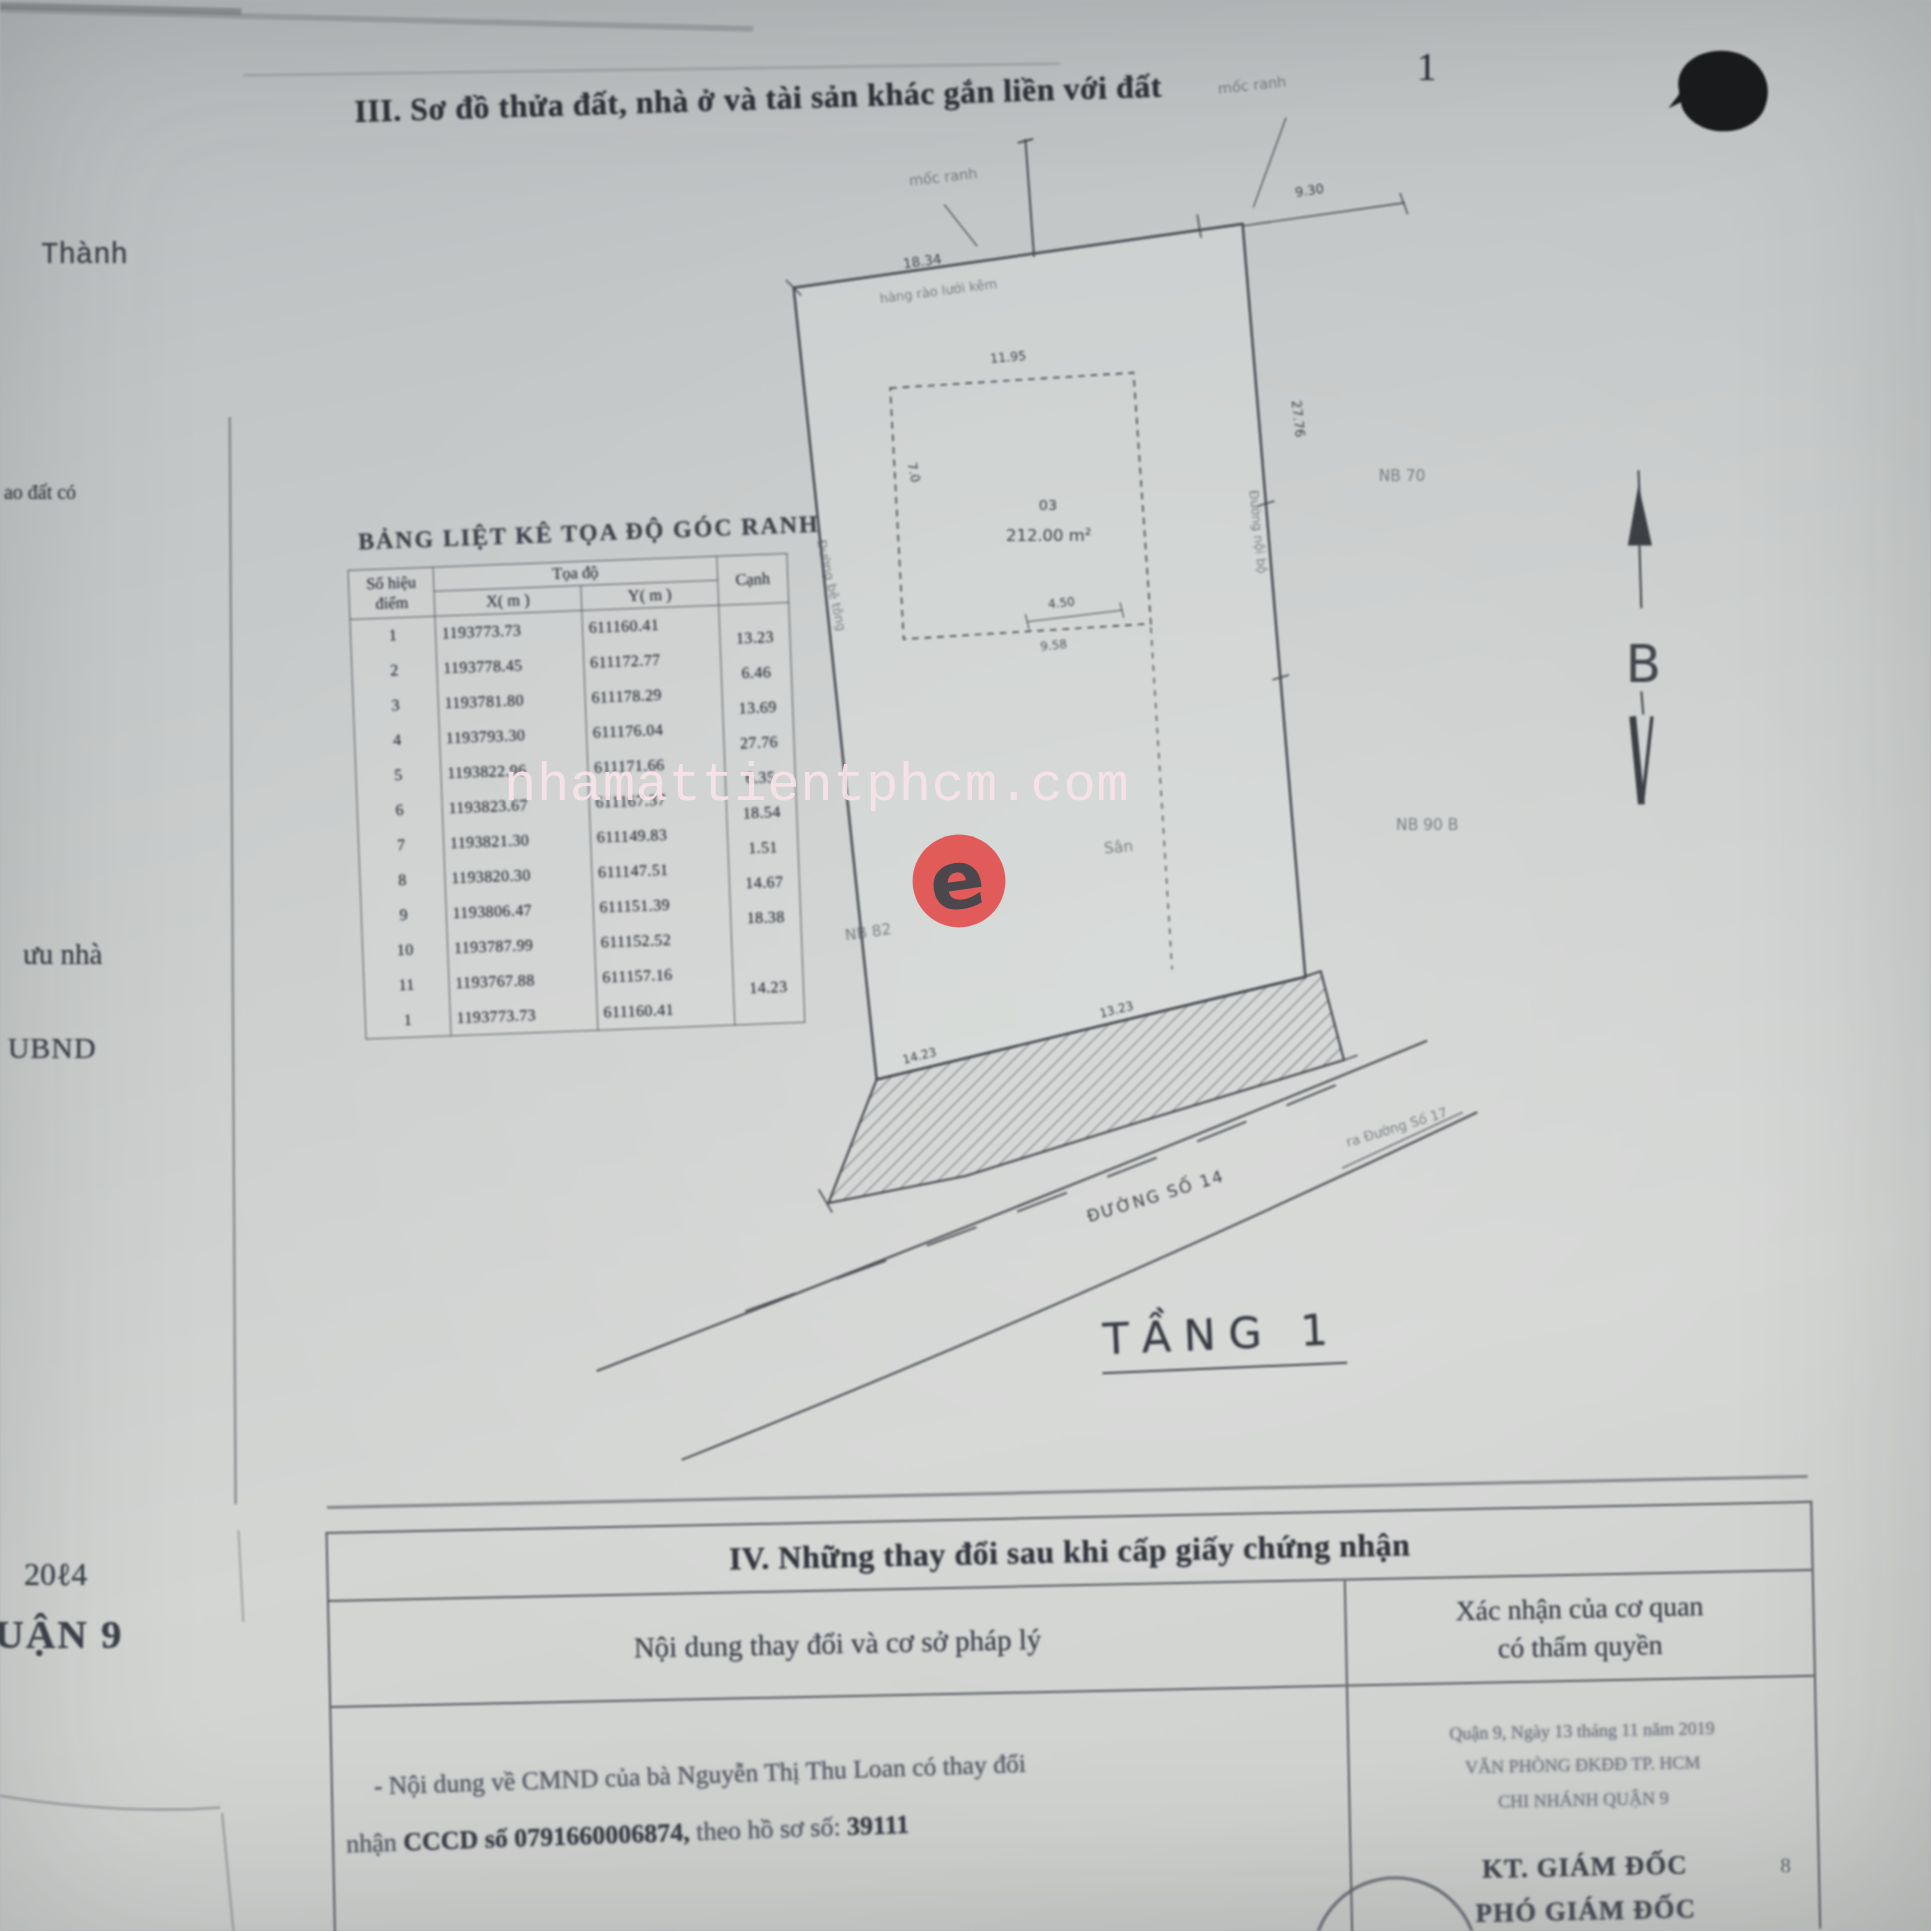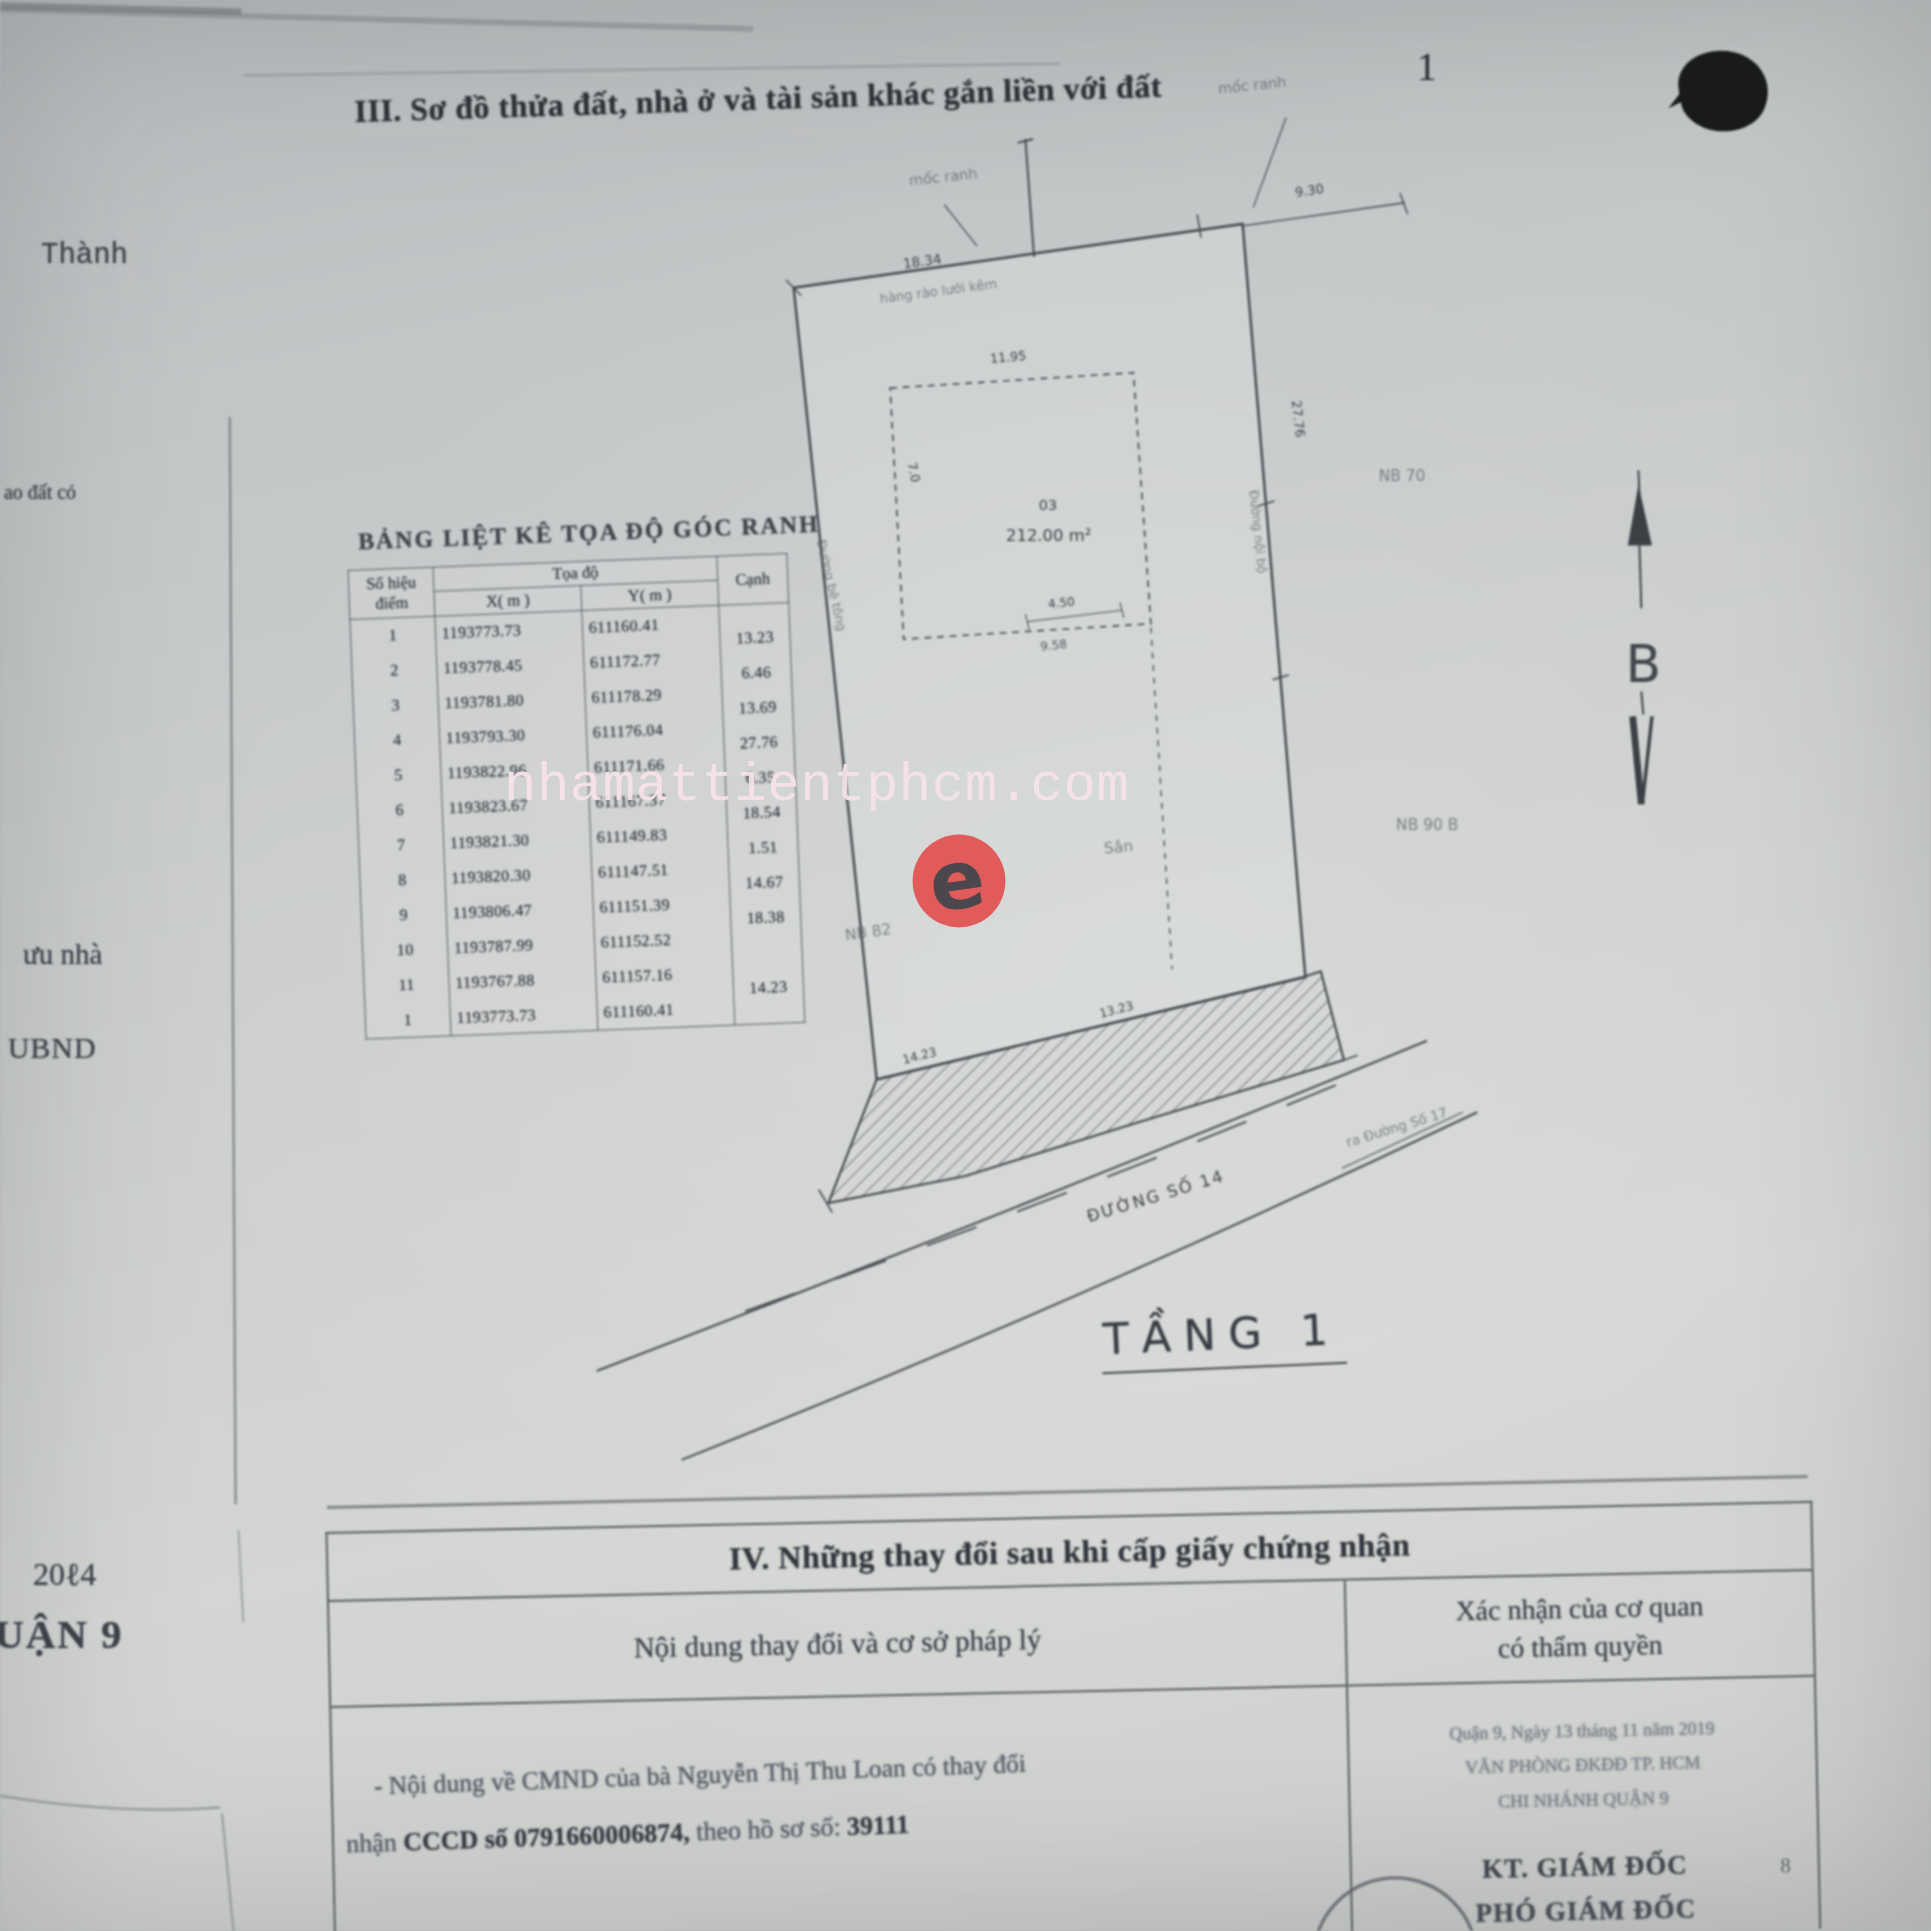--- a/index.html
+++ b/index.html
@@ -29,21 +29,21 @@
     transform:rotate(-1.8deg); transform-origin:left bottom;
     letter-spacing:0.5px; text-shadow:0 0 1.4px rgba(40,44,50,.6);
   }
   .page-marker { left:1417px; top:44px; font-size:39px; color:#2c2f35; }
 
   
   .frag-thanh  { left:41px;  top:239px;  font-size:29px;font-family:Liberation Mono, monospace; }
   .frag-aodat  { left:3.9px;   top:481px;  font-size:20px; }
   .frag-uunha  { left:23px;  top:938px;  font-size:29px; }
   .frag-ubnd   { left:7.7px;   top:987px; font-size:30px; letter-spacing:1px;margin-top:44px; }
-  .frag-204    { left:33px;  top:1556px; font-size:32px;font-family:Liberation Serif, serif; }
+  .frag-204    { left:24px;  top:1556px; font-size:32px;font-family:Liberation Serif, serif; }
   .frag-quan9  { left:-5.8px;  top:1610px; font-size:41px; font-weight:bold; letter-spacing:1.9px; }
 
   
   .coord-group { left:346px; top:529px; transform:rotate(-2.2deg); transform-origin:top left; }
   .coord-title {
     font-size:24px; letter-spacing:1.9px; color:#3f434b; font-weight:600;
     margin:0 0 13.5px 11.6px; text-shadow:0 0 1.4px rgba(60,64,72,.5);
   }
   table.coord { border-collapse:collapse; background:rgba(222,224,223,.25); }
   table.coord th, table.coord td {

